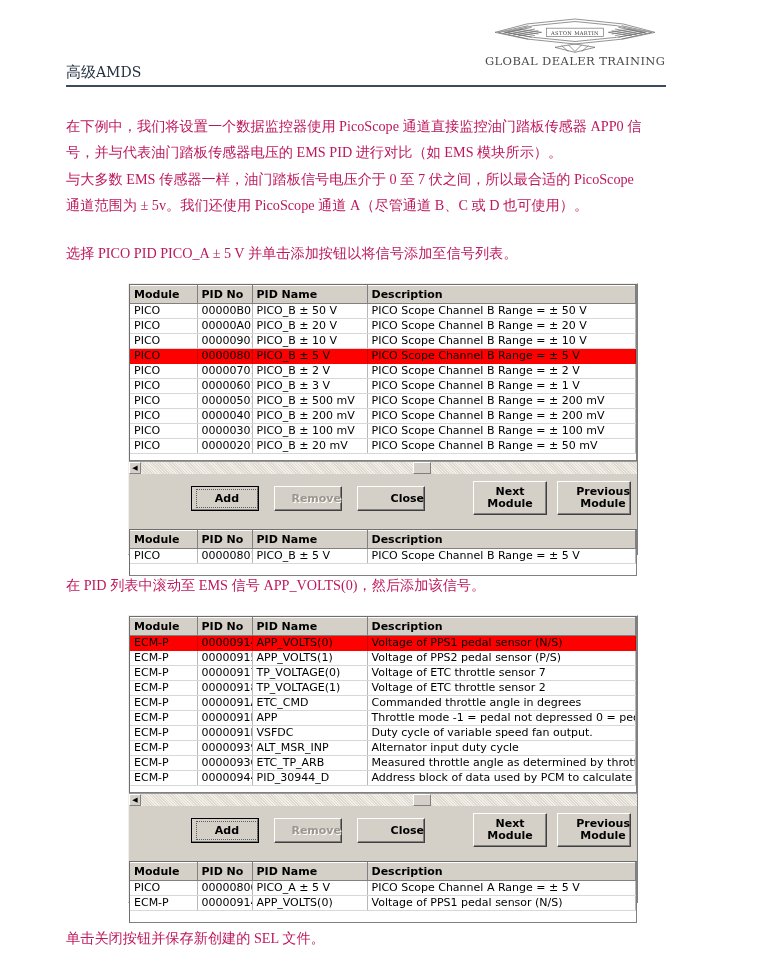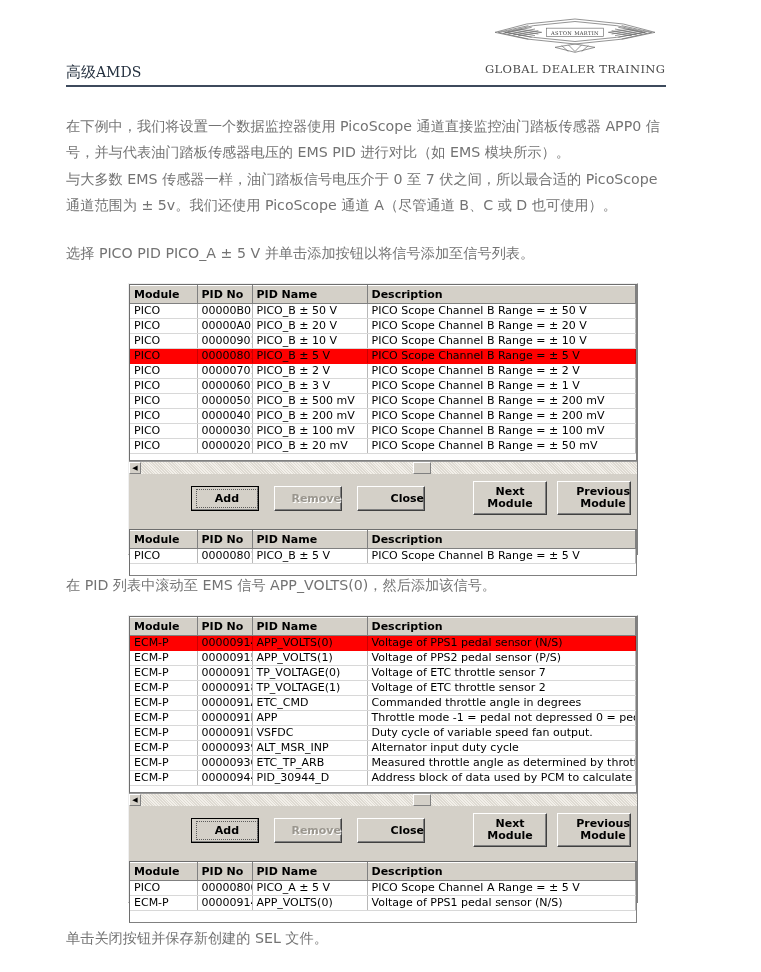--- a/index.html
+++ b/index.html
@@ -32,21 +32,20 @@
     width: 168px;
     height: 40px;
     margin: 0 auto;
     display: block;
   }
   .gdt-text {
     font-family: "DejaVu Serif", "Liberation Serif", serif;
     font-size: 11.5px;
     letter-spacing: 0.4px;
     color: #4a4a4a;
-    margin-top: 8px;
     white-space: nowrap;
     text-align: right;
   }
   .vcx-block {
     position: absolute;
     right: 2px;
     top: 2px;
     width: 115px;
     text-align: center;
   }
@@ -95,22 +94,23 @@
     margin-top: 3px;
     width: 600px;
   }
 
   
   .para {
     position: absolute;
     left: 66px;
     font-size: 14.2px;
     line-height: 26px;
-    color: #737373;
-    white-space: nowrap;
+    color: #be185d;
+    white-space: nowrap;
+    font-family: Liberation Serif, serif;
   }
 
   
   .panel {
     position: absolute;
     left: 128px;
     background: #d4d0c8;
     border-top: 1px solid #efefef;
     border-left: 1px solid #efefef;
     border-right: 1px solid #808080;

